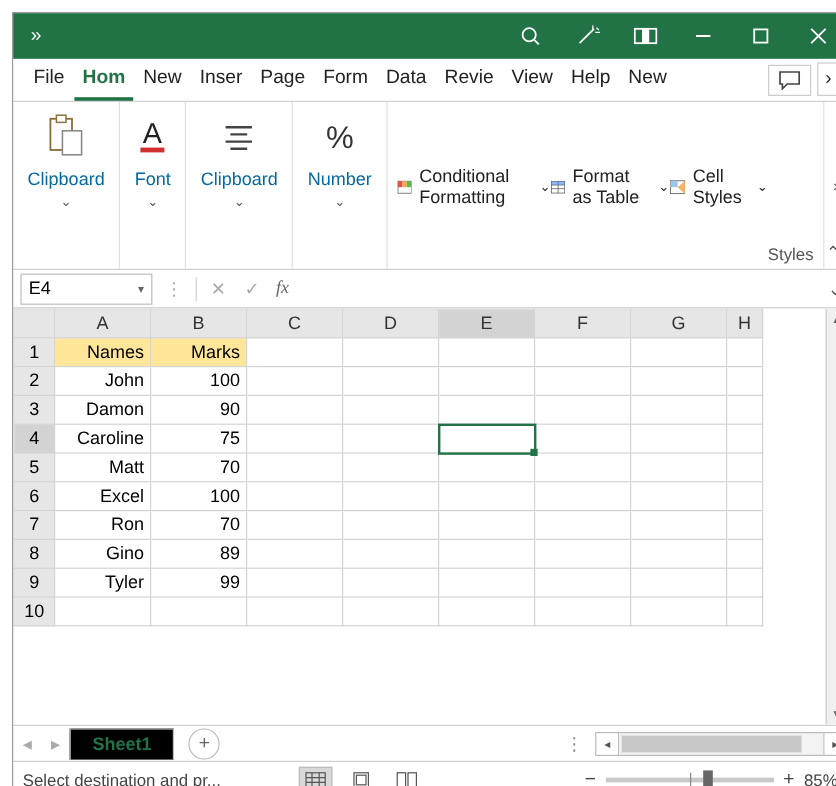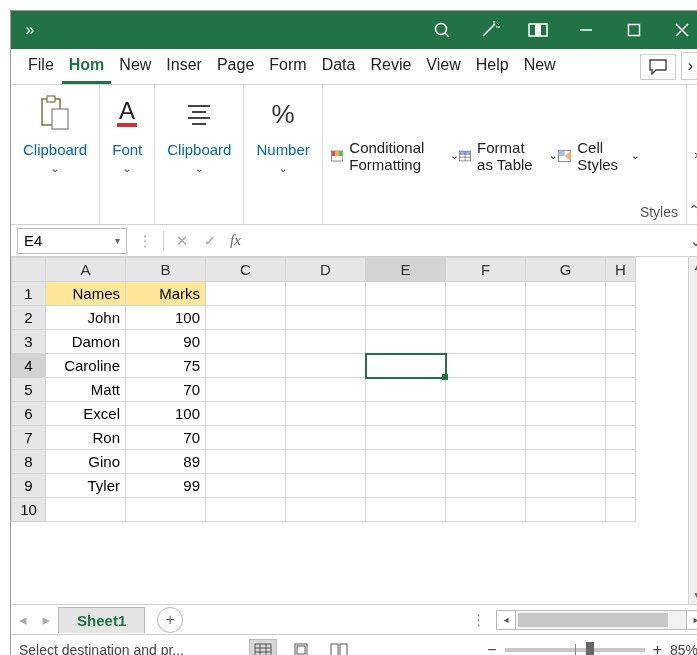--- a/index.html
+++ b/index.html
@@ -52,21 +52,21 @@
   .sel { outline: 2px solid #217346; outline-offset:-1px; position:relative;}
   .sel::after { content:""; position:absolute; right:-3px; bottom:-3px; width:6px; height:6px; background:#217346;}
   th.colhead.active, th.rowhead.active, td.rowhead.active { background:#d3d3d3; }
   .vscroll { width:18px; background:#f0f0f0; border-left:1px solid #d0d0d0; display:flex; flex-direction:column; align-items:center;}
   .vscroll .up,.vscroll .down{height:18px;display:flex;align-items:center;justify-content:center;font-size:10px;color:#666;cursor:pointer;}
   .vscroll .track{flex:1;position:relative;}
   .vscroll .thumb{position:absolute;top:0;left:2px;right:2px;height:80px;background:#c8c8c8;}
   
   .sheetbar { height:30px; display:flex; align-items:center; border-top:1px solid #cfcfcf; font-size:15px; }
   .sheetbar .nav { color:#aaa; padding:0 8px; cursor:pointer;}
-  .sheet-tab { padding: 4px 18px; border:1px solid #bbb; border-bottom:none; color:#217346; font-weight:600; background:#e5e5e5; cursor:pointer;}
+  .sheet-tab { padding: 4px 18px; border:1px solid #bbb; border-bottom:none; color:#217346; font-weight:600; background:#000000; cursor:pointer;}
   .addsheet { width:26px;height:26px;border:1px solid #bbb;border-radius:13px;display:flex;align-items:center;justify-content:center;margin-left:12px;font-size:16px;color:#666;cursor:pointer;}
   .sheetbar .dots { margin-left:auto; padding:0 10px; color:#888;}
   .hscroll { display:flex; align-items:center; gap:0;}
   .hscroll .btn{width:20px;height:20px;border:1px solid #bbb;display:flex;align-items:center;justify-content:center;font-size:10px;color:#555;cursor:pointer;}
   .hscroll .track{width:170px;height:20px;border-top:1px solid #bbb;border-bottom:1px solid #bbb;background:#f3f3f3;position:relative;}
   .hscroll .thumb{position:absolute;left:2px;top:2px;bottom:2px;width:150px;background:#c8c8c8;}
   
   .status { height:30px; border-top:1px solid #cfcfcf; display:flex; align-items:center; font-size:14px; color:#444; padding:0 8px; gap:10px;}
   .status .msg { flex:0 0 220px; white-space:nowrap; overflow:hidden; text-overflow:ellipsis;}
   .viewbtn { width:28px;height:22px;border:1px solid transparent;display:flex;align-items:center;justify-content:center;cursor:pointer;}

